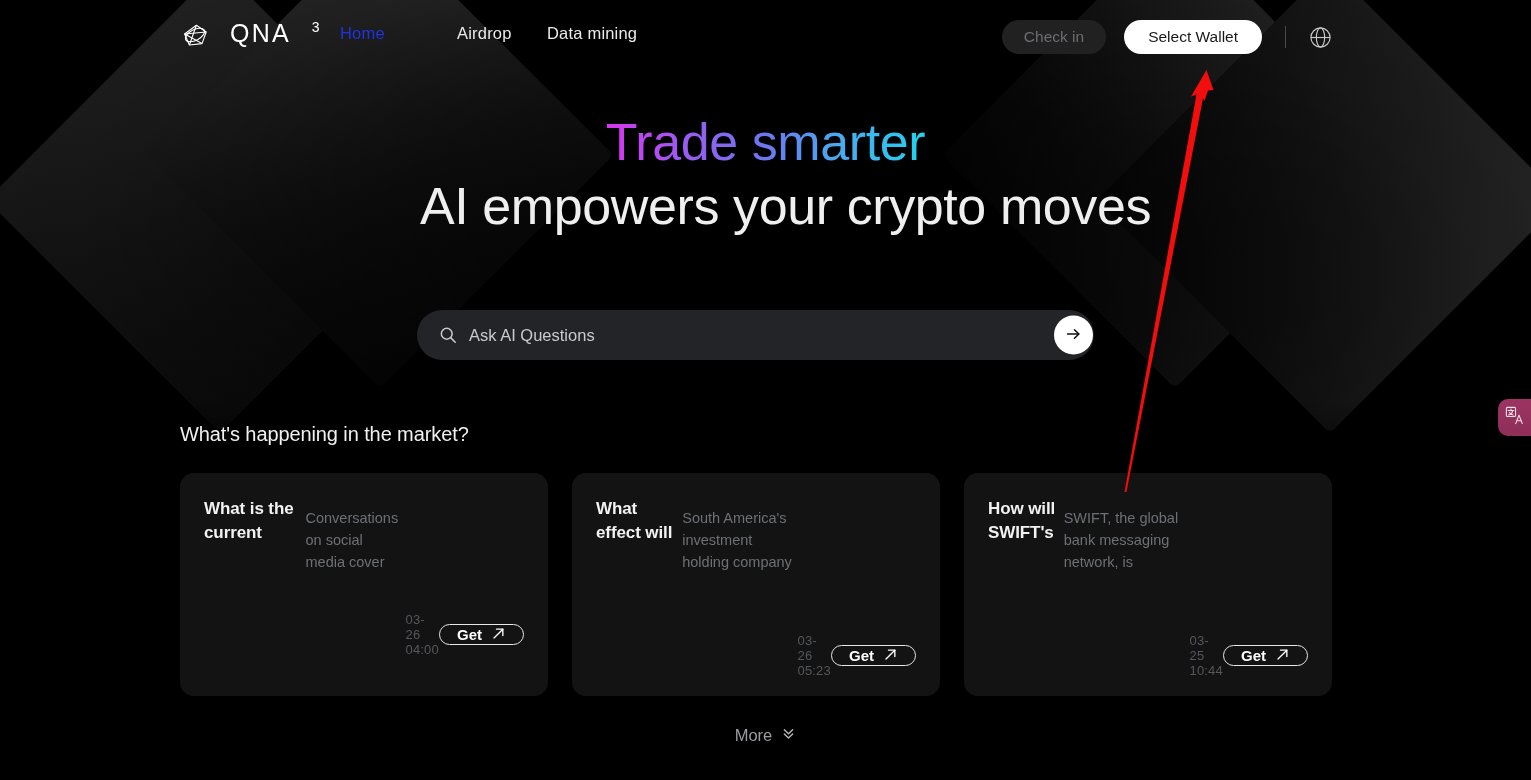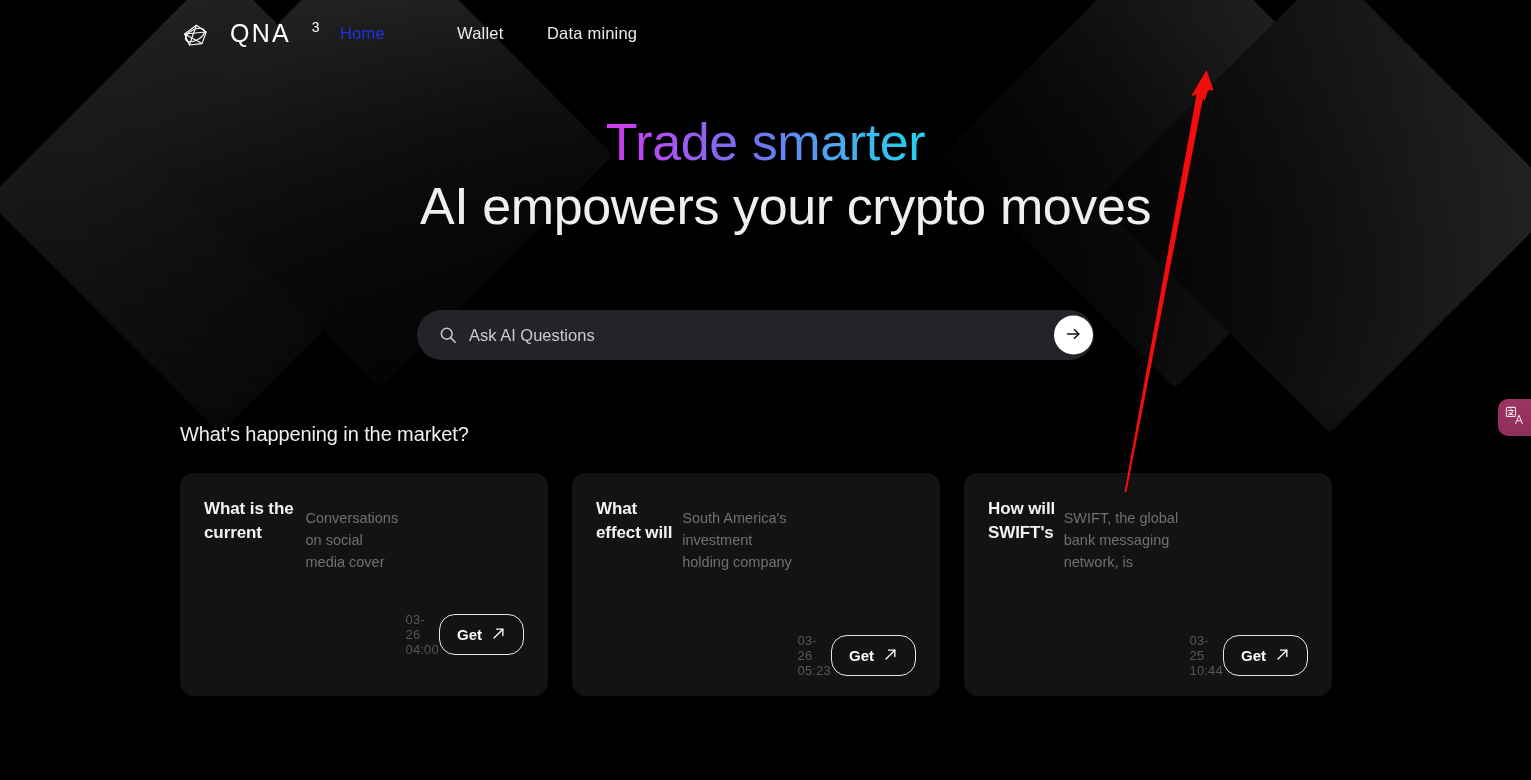--- a/index.html
+++ b/index.html
@@ -162,21 +162,21 @@
     margin-top:10px;
     font-size:14.5px; line-height:22px; color:#6d7074;
     max-height:66px; overflow:hidden;
   }
   .card-foot {
     margin-top:auto;
     display:flex; align-items:center; justify-content:space-between;
   }
   .card-time { font-size:13px; color:#54575b; letter-spacing:.2px; }
   .btn-get {
-    height:41px; padding:0 17px;
+    height:21px; padding:0 17px;
     background:transparent; color:#fff;
     border:1px solid #e8e8e8; border-radius:16px;
     font-size:15px; font-weight:600; font-family:inherit;
     display:flex; align-items:center; gap:9px; cursor:pointer;
   }
   .card.c1 .card-foot { margin-bottom:21px; }
 
   .more-btn {
     position:absolute; left:0; right:0; top:726px;
     display:flex; align-items:center; justify-content:center; gap:9px;
@@ -221,24 +221,36 @@
           <path d="M24.2 10.0 L2.6 12.0"></path>
           <ellipse cx="13.0" cy="13.0" rx="10.4" ry="5.4" transform="rotate(-28 13 13)"></ellipse>
         </svg>
       </span>
       <span class="logo-text">QNA</span>
       <span class="logo-sup">3</span>
     </div>
 
     <nav class="nav">
       <a class="nav-item active gap1">Home</a>
-      <a class="nav-item gap2">Wallet</a>
+      <a class="nav-item gap2">Airdrop</a>
       <a class="nav-item gap3">Data mining</a>
     </nav>
 
+    <div class="hdr-right">
+      <button class="btn-checkin">Check in</button>
+      <button class="btn-wallet">Select Wallet</button>
+      <div class="hdr-divider"></div>
+      <div class="globe-btn">
+        <svg viewBox="0 0 24 24" width="25" height="25" fill="none" stroke="#c8c9cb" stroke-width="1.1">
+          <circle cx="12" cy="12" r="9.2"></circle>
+          <ellipse cx="12" cy="12" rx="4.0" ry="9.2"></ellipse>
+          <line x1="2.8" y1="12" x2="21.2" y2="12"></line>
+        </svg>
+      </div>
+    </div>
   </div>
 
   <div class="hero">
     <div>
       <span class="hero-line1">Trade smarter</span>
     </div>
     <div class="hero-line2">AI empowers your crypto moves</div>
   </div>
 
   <div class="search-wrap">
@@ -310,20 +322,29 @@
             <svg viewBox="0 0 18 18" width="15" height="15" fill="none" stroke="#ffffff" stroke-width="1.6" stroke-linecap="round" stroke-linejoin="round">
               <line x1="3.6" y1="14.4" x2="14.2" y2="3.8"></line>
               <polyline points="6.6,3.8 14.2,3.8 14.2,11.4"></polyline>
             </svg>
           </span>
         </button>
       </div>
     </div>
   </div>
 
+  <div class="more-btn">
+    <span>More</span>
+    <span>
+      <svg viewBox="0 0 18 18" width="15" height="15" fill="none" stroke="#b6b8bb" stroke-width="1.7" stroke-linecap="round" stroke-linejoin="round">
+        <polyline points="4,4.6 9,9.4 14,4.6"></polyline>
+        <polyline points="4,9.6 9,14.4 14,9.6"></polyline>
+      </svg>
+    </span>
+  </div>
 
   <div class="translate-tab">
     <span>
       <svg viewBox="0 0 22 22" width="19" height="19" fill="none" stroke="#f3dfe8" stroke-width="1.25" stroke-linecap="round" stroke-linejoin="round">
         <rect x="1.6" y="1.6" width="10.6" height="10.6" rx="1.2"></rect>
         <line x1="3.6" y1="5.2" x2="10.2" y2="5.2"></line>
         <line x1="6.9" y1="3.6" x2="6.9" y2="5.2"></line>
         <path d="M8.6 5.4c0 2.4-2.0 4.4-4.6 5.0"></path>
         <path d="M5.2 7.4c.9 1.7 2.4 2.7 4.3 3.1"></path>
         <path d="M12.4 20.4 L16.2 10.6 L20.0 20.4"></path>

